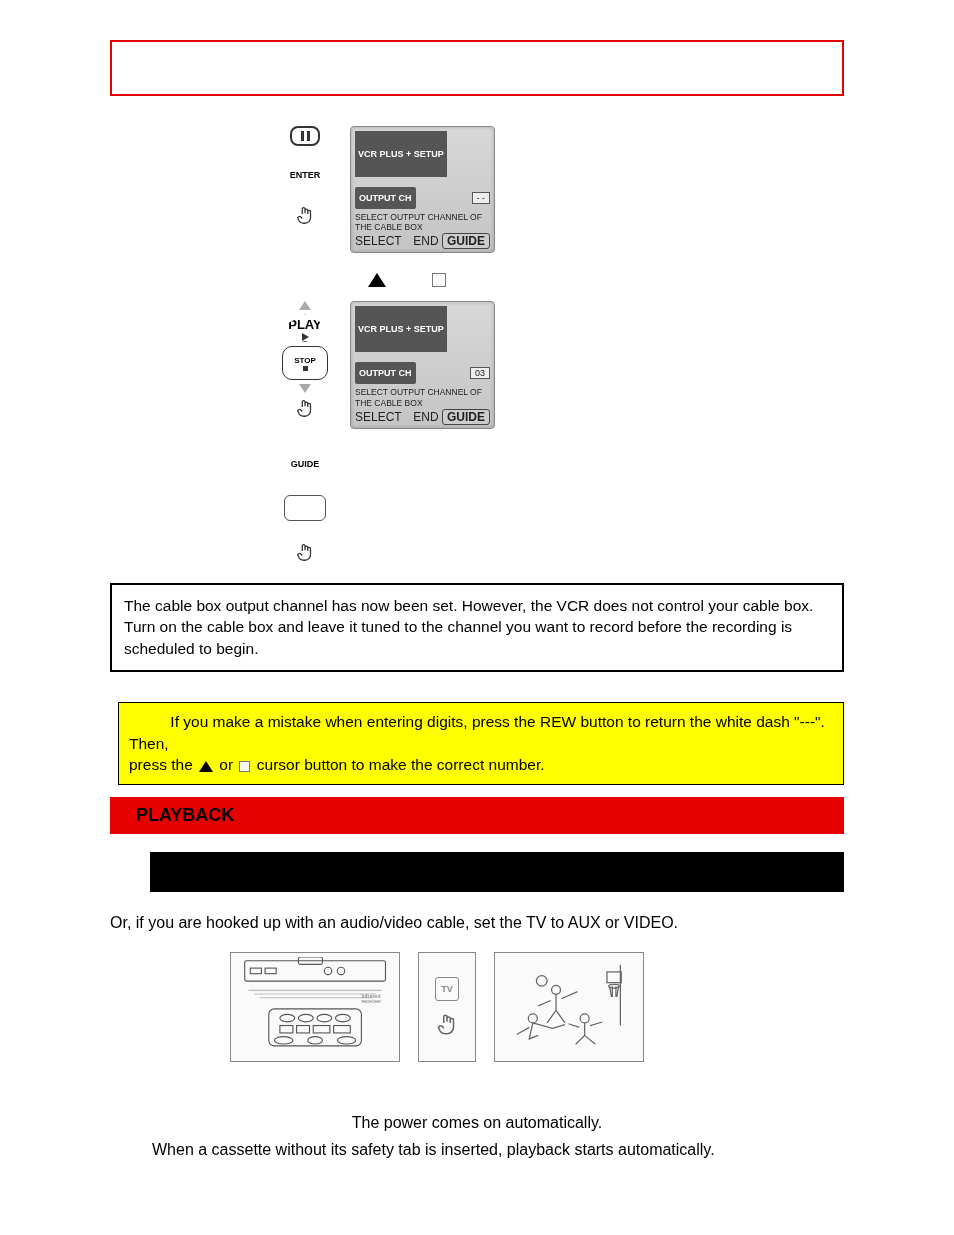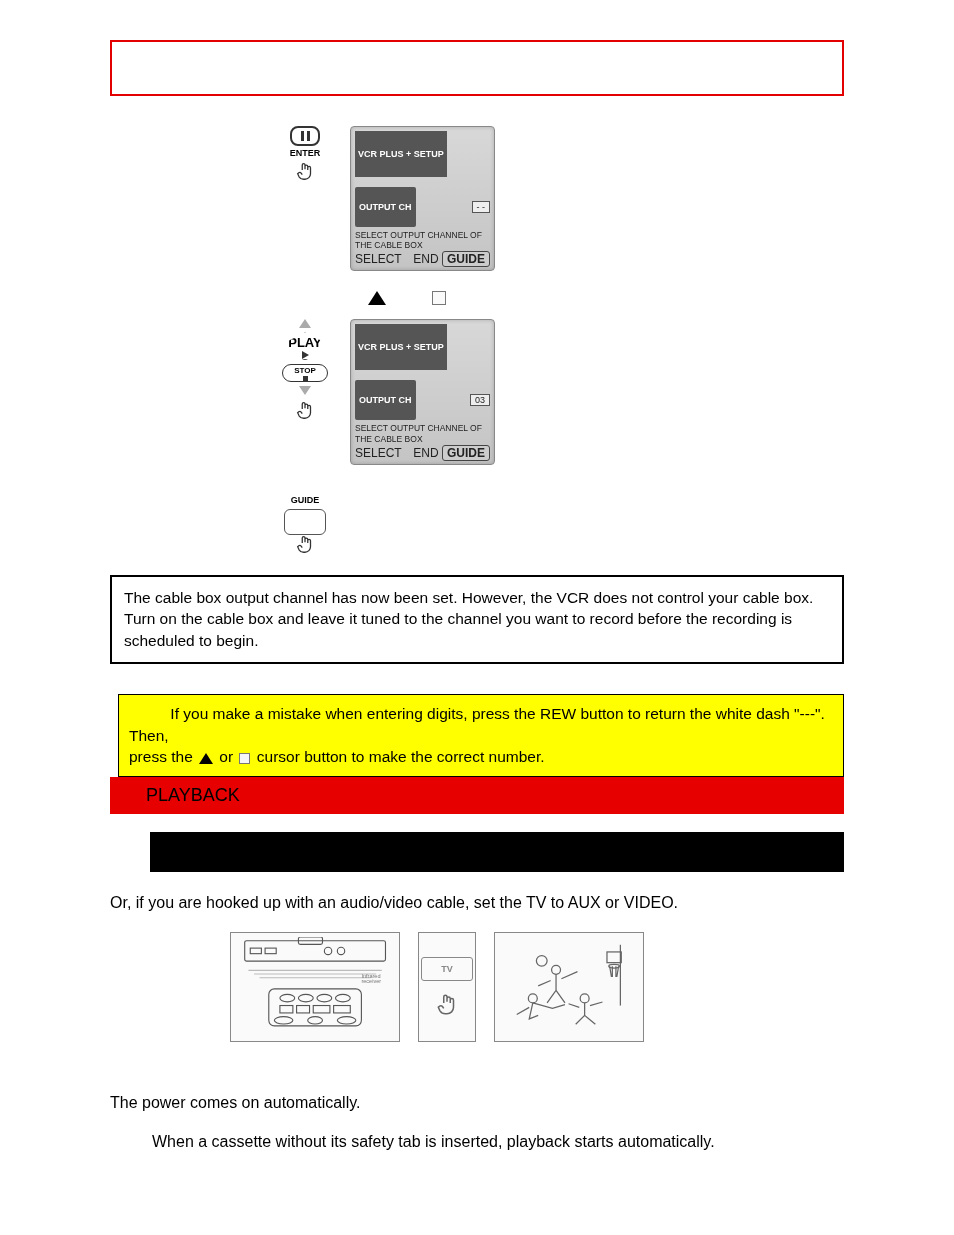--- a/index.html
+++ b/index.html
@@ -24,21 +24,21 @@
     display: flex;
     align-items: flex-start;
     margin-left: 150px;
     margin-bottom: 20px;
   }
   .remote-col {
     width: 90px;
     display: flex;
     flex-direction: column;
     align-items: center;
-    row-gap: 2px;
+    row-gap: 24px;
   }
   .screen-box {
     width: 145px;
     border: 1px solid #888;
     background: linear-gradient(#d8d8d8,#c4c4c4);
     padding: 4px 4px 4px 4px;
     font-family: Arial, sans-serif;
     font-size: 9px;
     color: #222;
     border-radius: 4px;
@@ -55,21 +55,21 @@
   }
   .screen-line {
     display: flex;
     align-items: center;
     gap: 4px;
     margin-bottom: 3px;
   }
   .dark-pill {
     background: #555;
     color: #fff;
-    padding: 15px 4px;
+    padding: 6px 4px;
     font-weight: bold;
     border-radius: 2px;
     font-size: 9px;
   }
   .val-box {
     border: 1px solid #555;
     background: #eee;
     padding: 0 4px;
     font-size: 9px;
     margin-left: auto;
@@ -131,21 +131,21 @@
     transform: skewY(0);
     display:flex; flex-direction:column; align-items:center; justify-content:center;
     position: relative;
     background:#fff;
     clip-path: polygon(50% 0, 98% 50%, 50% 100%, 2% 50%);
     padding-top:2px;
   }
   .play-tri { width:0;height:0;border-top:4px solid transparent;border-bottom:4px solid transparent;border-left:7px solid #333; }
   .play-label { font-size:13px; font-weight:bold; margin-bottom:1px;}
   .stop-btn {
-    width: 46px; height: 18px;
+    width: 46px; height: 34px;
     border: 1.5px solid #333;
     border-radius: 10px;
     background:#fff;
     display:flex;flex-direction:column;align-items:center;justify-content:center;
     gap:1px;
   }
   .stop-sq { width:5px;height:5px;background:#333; }
   .stop-label { font-size:8px; font-weight:bold; }
   .small-tri-up { width:0;height:0;border-left:6px solid transparent;border-right:6px solid transparent;border-bottom:9px solid #aaa; }
   .small-tri-down { width:0;height:0;border-left:6px solid transparent;border-right:6px solid transparent;border-top:9px solid #aaa; }
@@ -179,22 +179,23 @@
     margin: 0 2px -1px 2px;
   }
   .inline-sq {
     display:inline-block;vertical-align:middle;
     width:11px;height:11px;border:1.5px solid #777;background:#f6f6f6;margin:0 2px -1px 2px;
   }
   .section-title {
     background: #e60000;
     color: #000;
     font-size: 18px;
-    padding: 8px 36px;
-    font-weight: normal;
+    padding: 8px 26px;
+    font-weight: bold;
+    margin-top: 12px;
   }
   .black-bar {
     background: #000;
     height: 40px;
     margin: 18px 0 0 40px;
   }
   .body-text {
     font-size: 16px;
     margin: 20px 0 18px 0;
     line-height: 1.4;
@@ -209,21 +210,21 @@
   .illus-box {
     border: 1px solid #888;
     background:#fafafa;
     height: 110px;
     display:flex;align-items:center;justify-content:center;
     padding:6px;
   }
   .illus-vcr { width: 170px; }
   .illus-tv { width: 58px; flex-direction:column; gap:10px;}
   .illus-court { width: 150px; }
-  .tv-box { width:52px;height:24px;border:1.5px solid #888;border-radius:3px;display:flex;align-items:center;justify-content:center;font-size:9px;font-weight:bold;color:#888;}
+  .tv-box { width:24px;height:24px;border:1.5px solid #888;border-radius:3px;display:flex;align-items:center;justify-content:center;font-size:9px;font-weight:bold;color:#888;}
   .vcr-svg { width:95%; }
   .court-svg { width:92%; }
   .indent { margin-left: 42px; }
 </style>
 </head>
 <body>
 
 <div class="page">
 
   <div class="red-frame"></div>
@@ -371,16 +372,16 @@
           <path d="M56 35v18l-10 14M56 53l10 14M50 42l-14 6M62 40l18-8"></path>
           <circle cx="30" cy="62" r="5"></circle>
           <path d="M30 67l-4 18 10-4M30 67l22 6 14-4M26 72l-14 8"></path>
           <circle cx="88" cy="62" r="5"></circle>
           <path d="M88 67v14l-10 10M88 81l12 10M82 72l-12-4M94 70l14-4"></path>
         </g>
       </svg>
     </div>
   </div>
 
-  <div class="body-text" style="margin-bottom:0;">The power comes on automatically.</div>
-  <div class="body-text indent" style="margin-top:16px;">When a cassette without its safety tab is inserted, playback starts automatically.</div>
+  <div class="body-text" style="margin-bottom:0;text-align:center;">The power comes on automatically.</div>
+  <div class="body-text indent" style="margin-top:4px;">When a cassette without its safety tab is inserted, playback starts automatically.</div>
 
 </div>
 
 </body></html>

